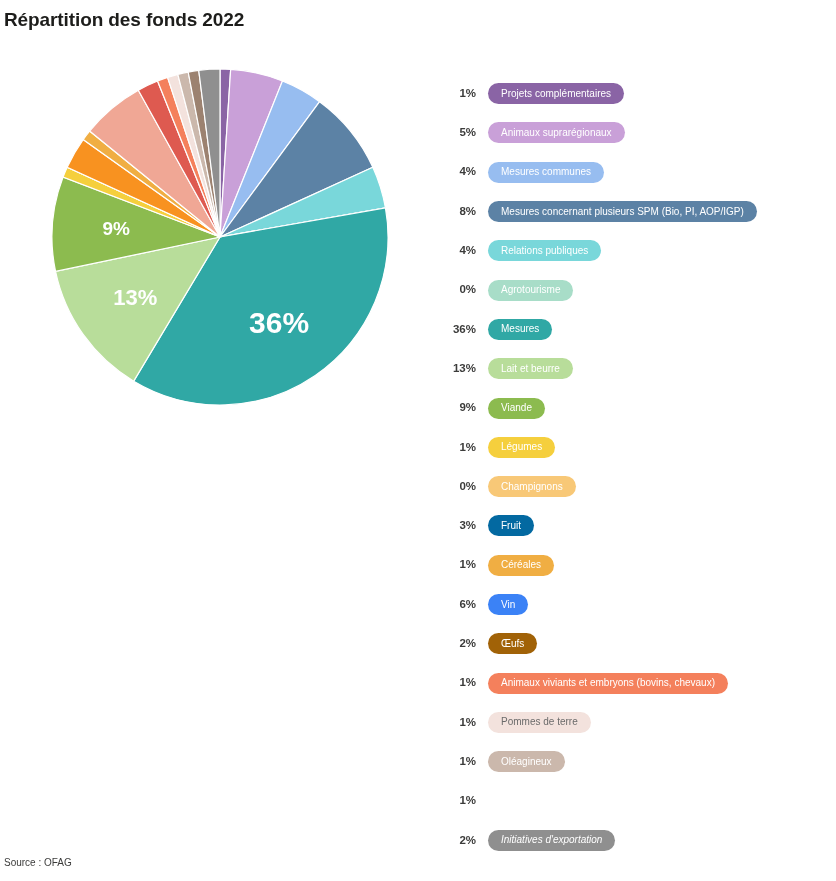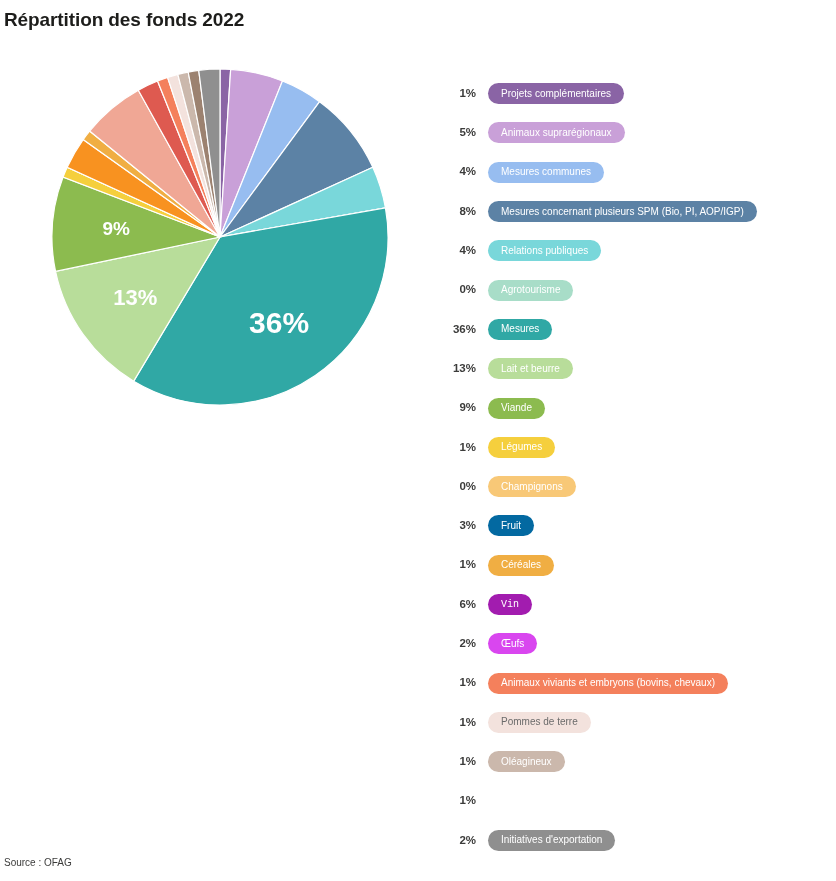--- a/index.html
+++ b/index.html
@@ -169,40 +169,40 @@
     <div class="legend-row">
       <div class="legend-pct">3%</div>
       <div class="legend-pill" style="background: #0369a1; color: rgb(255, 255, 255); text-align: right;">Fruit</div>
     </div>
     <div class="legend-row">
       <div class="legend-pct">1%</div>
       <div class="legend-pill" style="background: rgb(240, 174, 67); color: rgb(255, 255, 255);">Céréales</div>
     </div>
     <div class="legend-row">
       <div class="legend-pct">6%</div>
-      <div class="legend-pill" style="background: #a21caf; color: rgb(255, 255, 255); font-family: Liberation Mono, monospace;">Vin</div>
+      <div class="legend-pill" style="background: #3b82f6; color: rgb(255, 255, 255);">Vin</div>
     </div>
     <div class="legend-row">
       <div class="legend-pct">2%</div>
-      <div class="legend-pill" style="background: #d946ef; color: rgb(255, 255, 255);">Œufs</div>
+      <div class="legend-pill" style="background: #a16207; color: rgb(255, 255, 255);">Œufs</div>
     </div>
     <div class="legend-row">
       <div class="legend-pct">1%</div>
       <div class="legend-pill" style="background: rgb(244, 128, 92); color: rgb(255, 255, 255);">Animaux viviants et embryons (bovins, chevaux)</div>
     </div>
     <div class="legend-row">
       <div class="legend-pct">1%</div>
       <div class="legend-pill" style="background: rgb(243, 226, 221); color: rgb(107, 107, 107);">Pommes de terre</div>
     </div>
     <div class="legend-row">
       <div class="legend-pct">1%</div>
       <div class="legend-pill" style="background: rgb(203, 184, 172); color: rgb(255, 255, 255);">Oléagineux</div>
     </div>
     <div class="legend-row">
       <div class="legend-pct">1%</div>
     </div>
     <div class="legend-row">
       <div class="legend-pct">2%</div>
-      <div class="legend-pill" style="background: rgb(143, 143, 143); color: rgb(255, 255, 255);">Initiatives d'exportation</div>
+      <div class="legend-pill" style="background: rgb(143, 143, 143); color: rgb(255, 255, 255); font-style: italic;">Initiatives d'exportation</div>
     </div>
   </div>
 
 <div id="source-note">Source : OFAG</div>
 
 </body></html>

